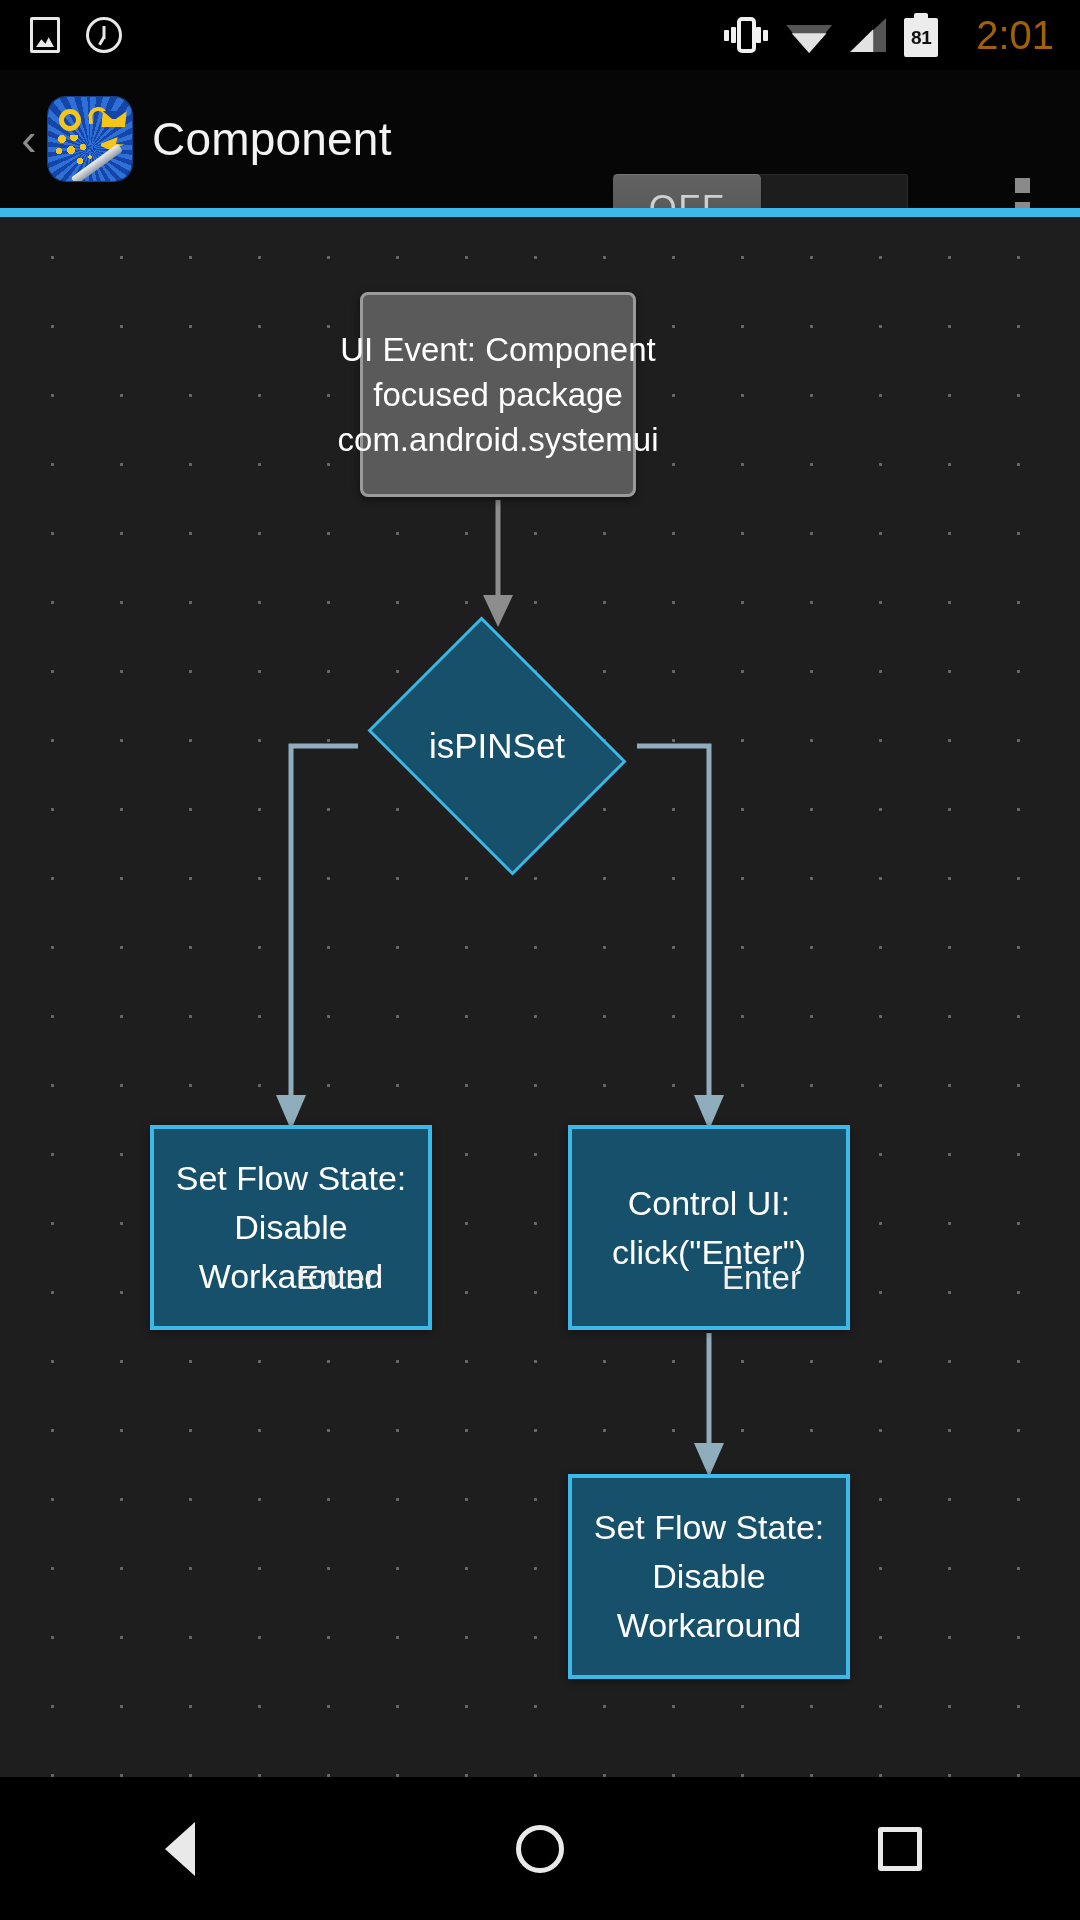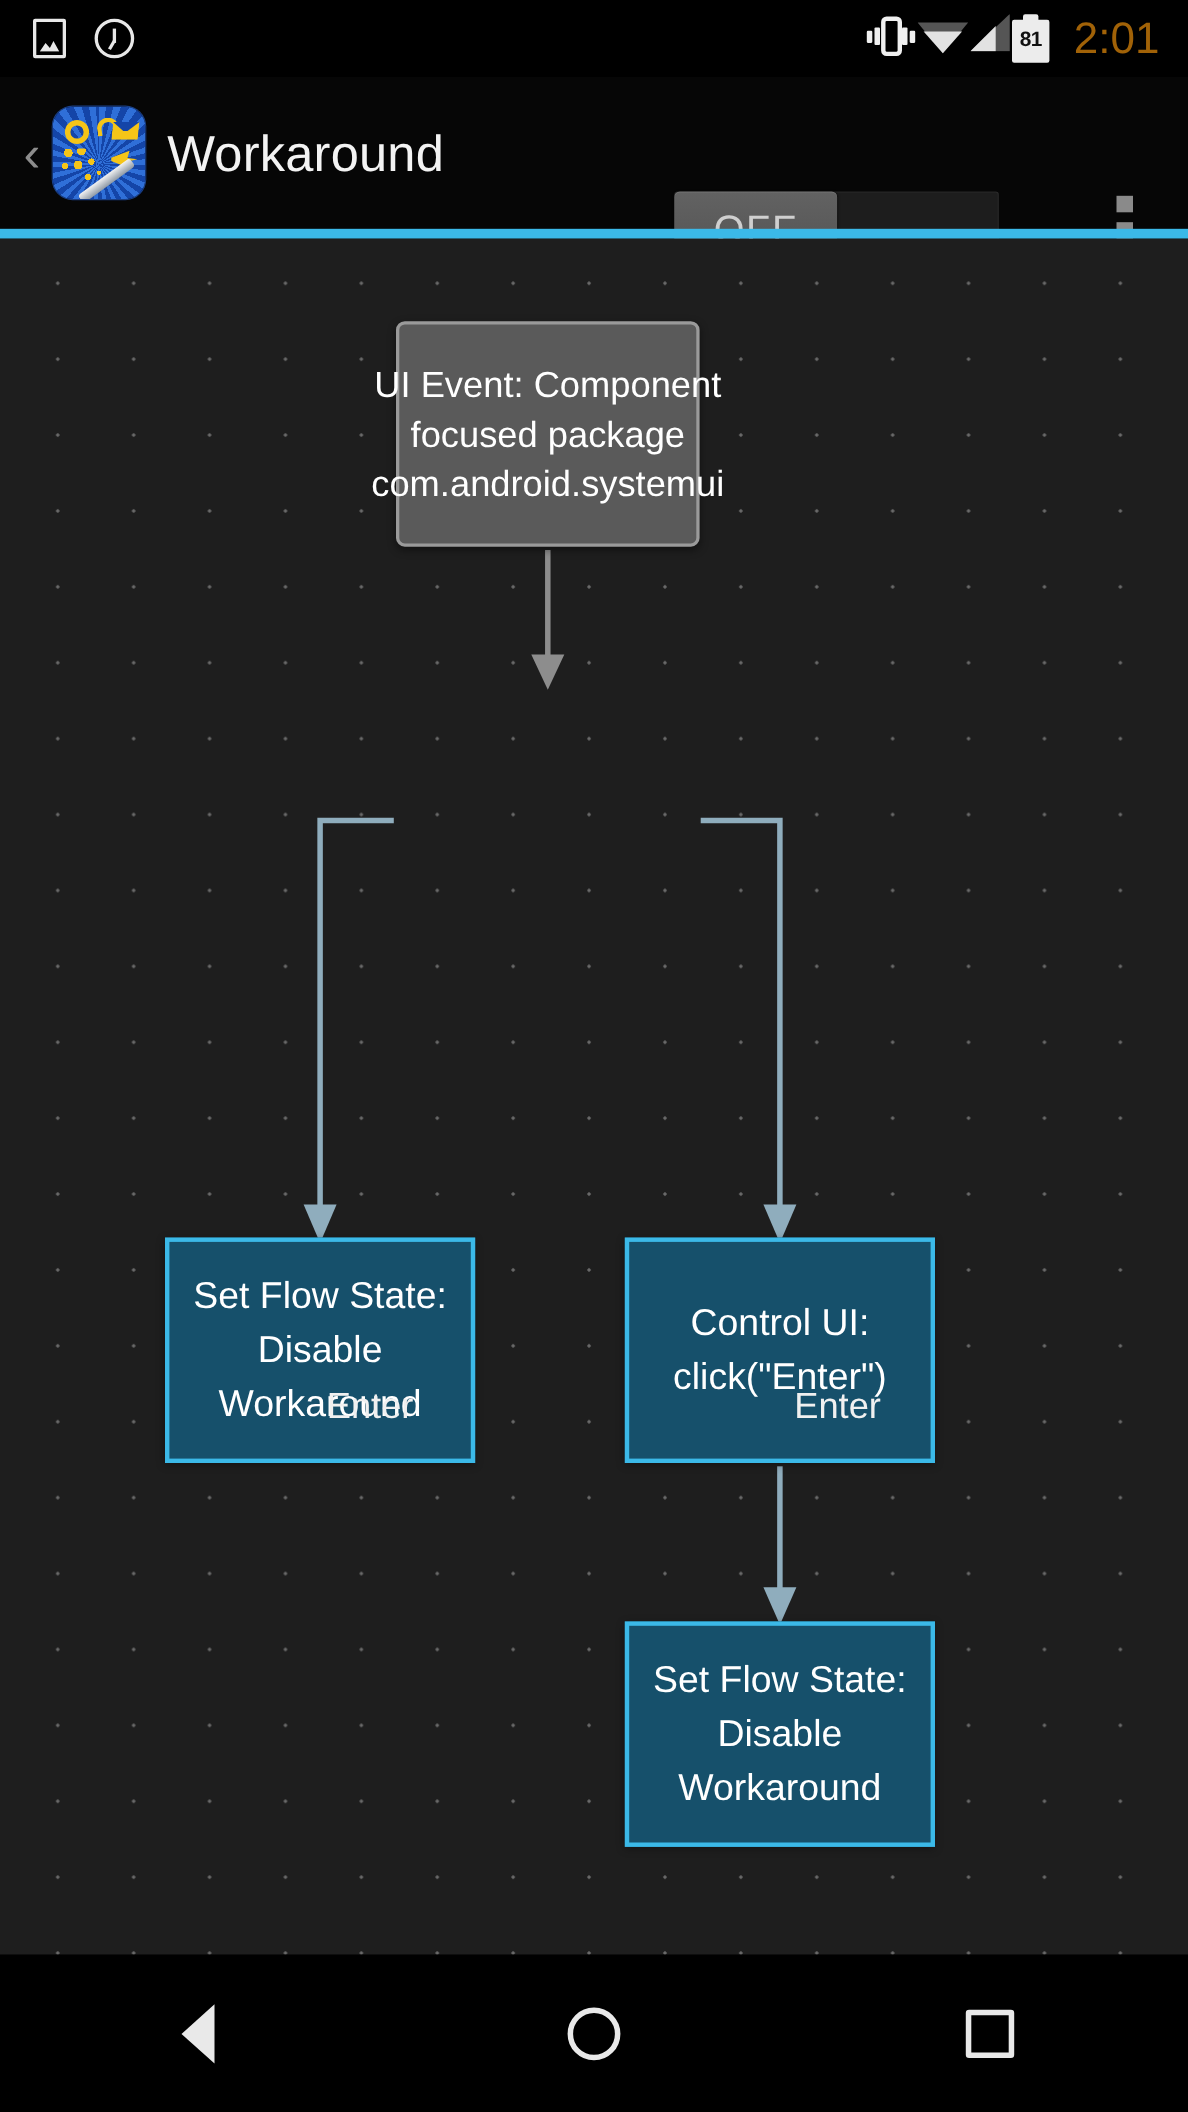--- a/index.html
+++ b/index.html
@@ -10,21 +10,21 @@
     overflow:hidden;
   }
   #screen { position:relative; width:1080px; height:1920px; background:#000; }
 
   
   .status-bar{
     position:absolute; top:0; left:0; width:1080px; height:70px;
     background:#000; display:flex; align-items:center;
   }
   .sb-left{ display:flex; align-items:center; gap:26px; margin-left:30px; }
-  .sb-right{ display:flex; gap:2px; margin-left:auto; margin-right:26px; }
+  .sb-right{ display:flex; align-items:center; gap:18px; margin-left:auto; margin-right:26px; }
 
   .ic-photo{ width:30px; height:36px; border:3px solid #e8e8e8; border-radius:2px; position:relative; }
   .ic-photo::after{
     content:""; position:absolute; left:3px; right:3px; bottom:3px; height:12px;
     background:#e8e8e8;
     clip-path:polygon(0% 100%, 30% 35%, 52% 72%, 70% 18%, 100% 100%);
   }
   .ic-alarm{ width:36px; height:36px; border:3.5px solid #e8e8e8; border-radius:50%; position:relative; }
   .ic-alarm::before{
     content:""; position:absolute; left:50%; top:6px; width:3px; height:13px;
@@ -241,21 +241,21 @@
   <div class="app-bar">
     <div class="back-chevron">‹</div>
     <div class="app-icon">
       <div class="sun"></div>
       <div class="wifi"></div>
       <div class="mail"></div>
       <div class="plane"></div>
       <div class="stars"></div>
       <div class="wand"></div>
     </div>
-    <div class="app-title">Workaround</div>
+    <div class="app-title">Component</div>
 
     <div class="toggle">
       <div class="thumb">
         <span>OFF</span>
       </div>
     </div>
 
     <div class="overflow">
       <i></i>
       <i></i>
@@ -295,20 +295,24 @@
       <g>
         <line x1="709" y1="1116" x2="709" y2="1228" stroke="#8fadbd" stroke-width="5"></line>
         <polygon points="694,1226 724,1226 709,1260" fill="#8fadbd"></polygon>
       </g>
     </svg>
 
     <div class="node node-event">
       <span>UI Event: Component focused package com.android.systemui</span>
     </div>
 
+    <div class="node node-diamond">
+      <div class="dm"></div>
+      <span>isPINSet</span>
+    </div>
 
     <div class="node node-box box-true">
       <span>Set Flow State: Disable Workaround</span>
     </div>
 
     <div class="node node-box box-ctrl">
       <span>Control UI: click("Enter")</span>
     </div>
 
     <div class="node node-box box-final">

